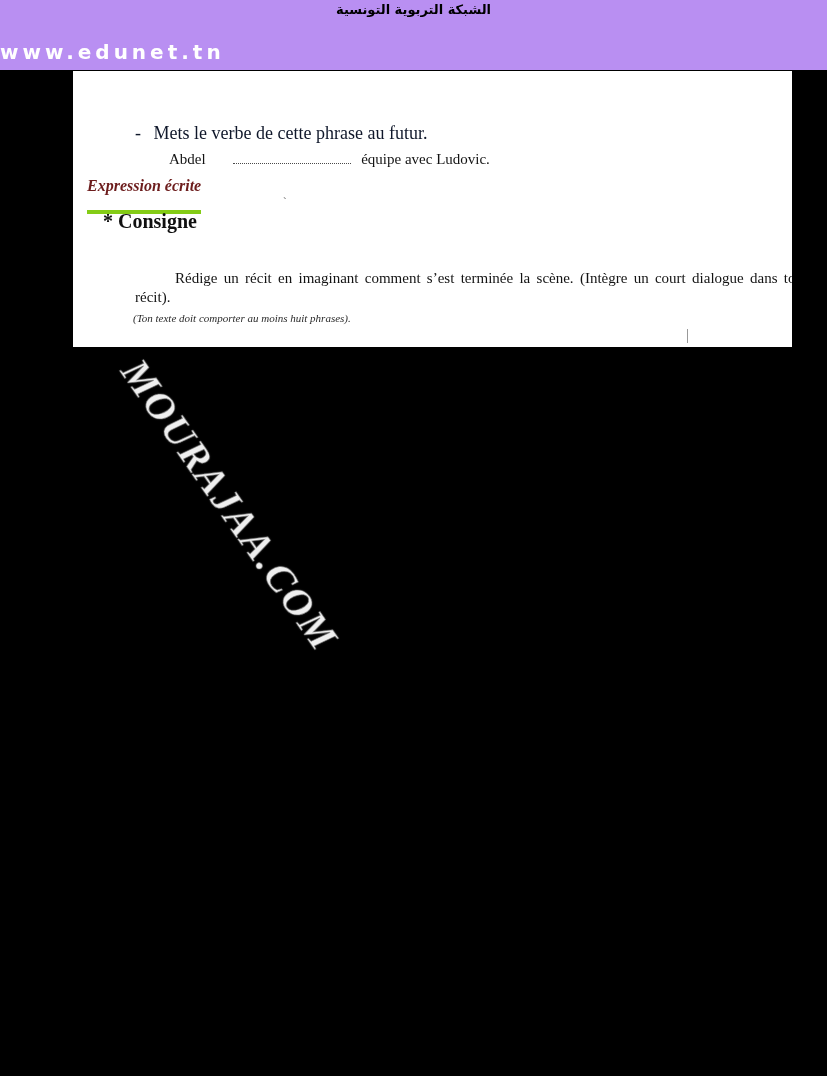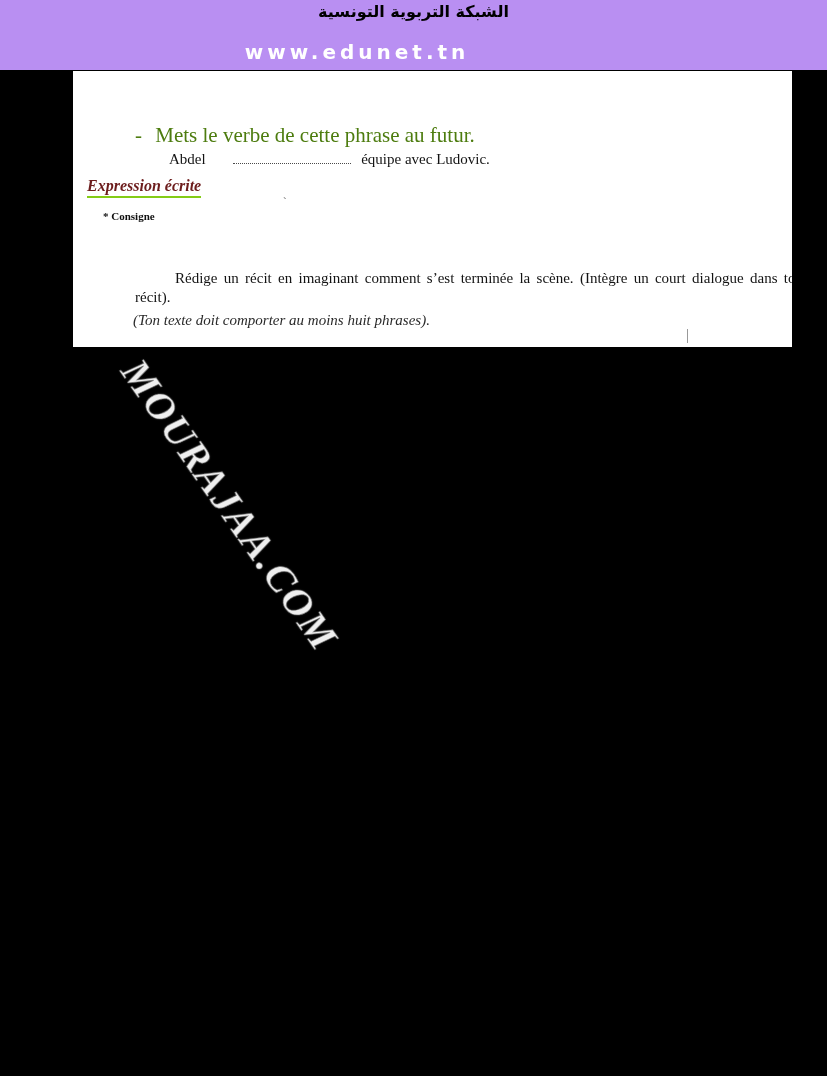--- a/index.html
+++ b/index.html
@@ -26,30 +26,29 @@
   }
   #banner-arabic {
     position: absolute;
     left: 0;
     top: 2px;
     width: 827px;
     text-align: center;
     direction: rtl;
     font-family: "DejaVu Sans", sans-serif;
     font-weight: bold;
-    font-size: 16px;
+    font-size: 13px;
     color: #000000;
     letter-spacing: 0px;
   }
   #banner-url {
     position: absolute;
     left: 0;
     top: 40px;
     width: 714px;
-    text-align: center;
     font-family: "DejaVu Sans", sans-serif;
     font-weight: bold;
     font-size: 20px;
     color: #ffffff;
     letter-spacing: 4px;
   }
 
   
   #sheet {
     position: absolute;
@@ -71,22 +70,22 @@
     font-weight: bold;
     font-size: 12.5px;
     color: #111111;
     white-space: nowrap;
   }
   #ex3 .num { letter-spacing: 0px; }
 
   #ex3-instruction {
     left: 62px;
     top: 52px;
-    font-size: 21px;
-    color: #4d7c0f;
+    font-size: 18px;
+    color: #0f172a;
     white-space: nowrap;
   }
   #ex3-instruction .dash { margin-right: 8px; }
 
   #ex3-answer {
     left: 64px;
     top: 80px;
     font-size: 15px;
     color: #131313;
     white-space: nowrap;
@@ -102,38 +101,38 @@
 
   
   #expr-title {
     left: 14px;
     top: 106px;
     font-family: "Liberation Serif", serif;
     font-style: italic;
     font-weight: bold;
     font-size: 16px;
     color: #6d1d1d;
-    border-bottom: 2px solid #84cc16;
-    padding-bottom: 1px;
+    border-bottom: 4px solid #84cc16;
+    padding-bottom: 15px;
     white-space: nowrap;
   }
   #expr-tick {
     left: 210px;
     top: 124px;
     font-size: 11px;
     color: #555;
   }
 
   
   #consigne {
     left: 30px;
     top: 139px;
     font-family: "Liberation Serif", serif;
     font-weight: bold;
-    font-size: 11px;
+    font-size: 20px;
     color: #101010;
     white-space: nowrap;
   }
 
   #para1 {
     left: 62px;
     top: 160px;
     width: 660px;
     font-size: 15px;
     line-height: 19px;
@@ -149,21 +148,21 @@
     line-height: 19px;
     color: #131313;
     text-align: justify;
     text-indent: 40px;
   }
   #para3 {
     left: 60px;
     top: 241px;
     font-family: "Liberation Serif", serif;
     font-style: italic;
-    font-size: 15px;
+    font-size: 11px;
     color: #2a2a2a;
     white-space: nowrap;
   }
 
   
   #edge-tick {
     left: 614px;
     top: 258px;
     width: 1px;
     height: 14px;

